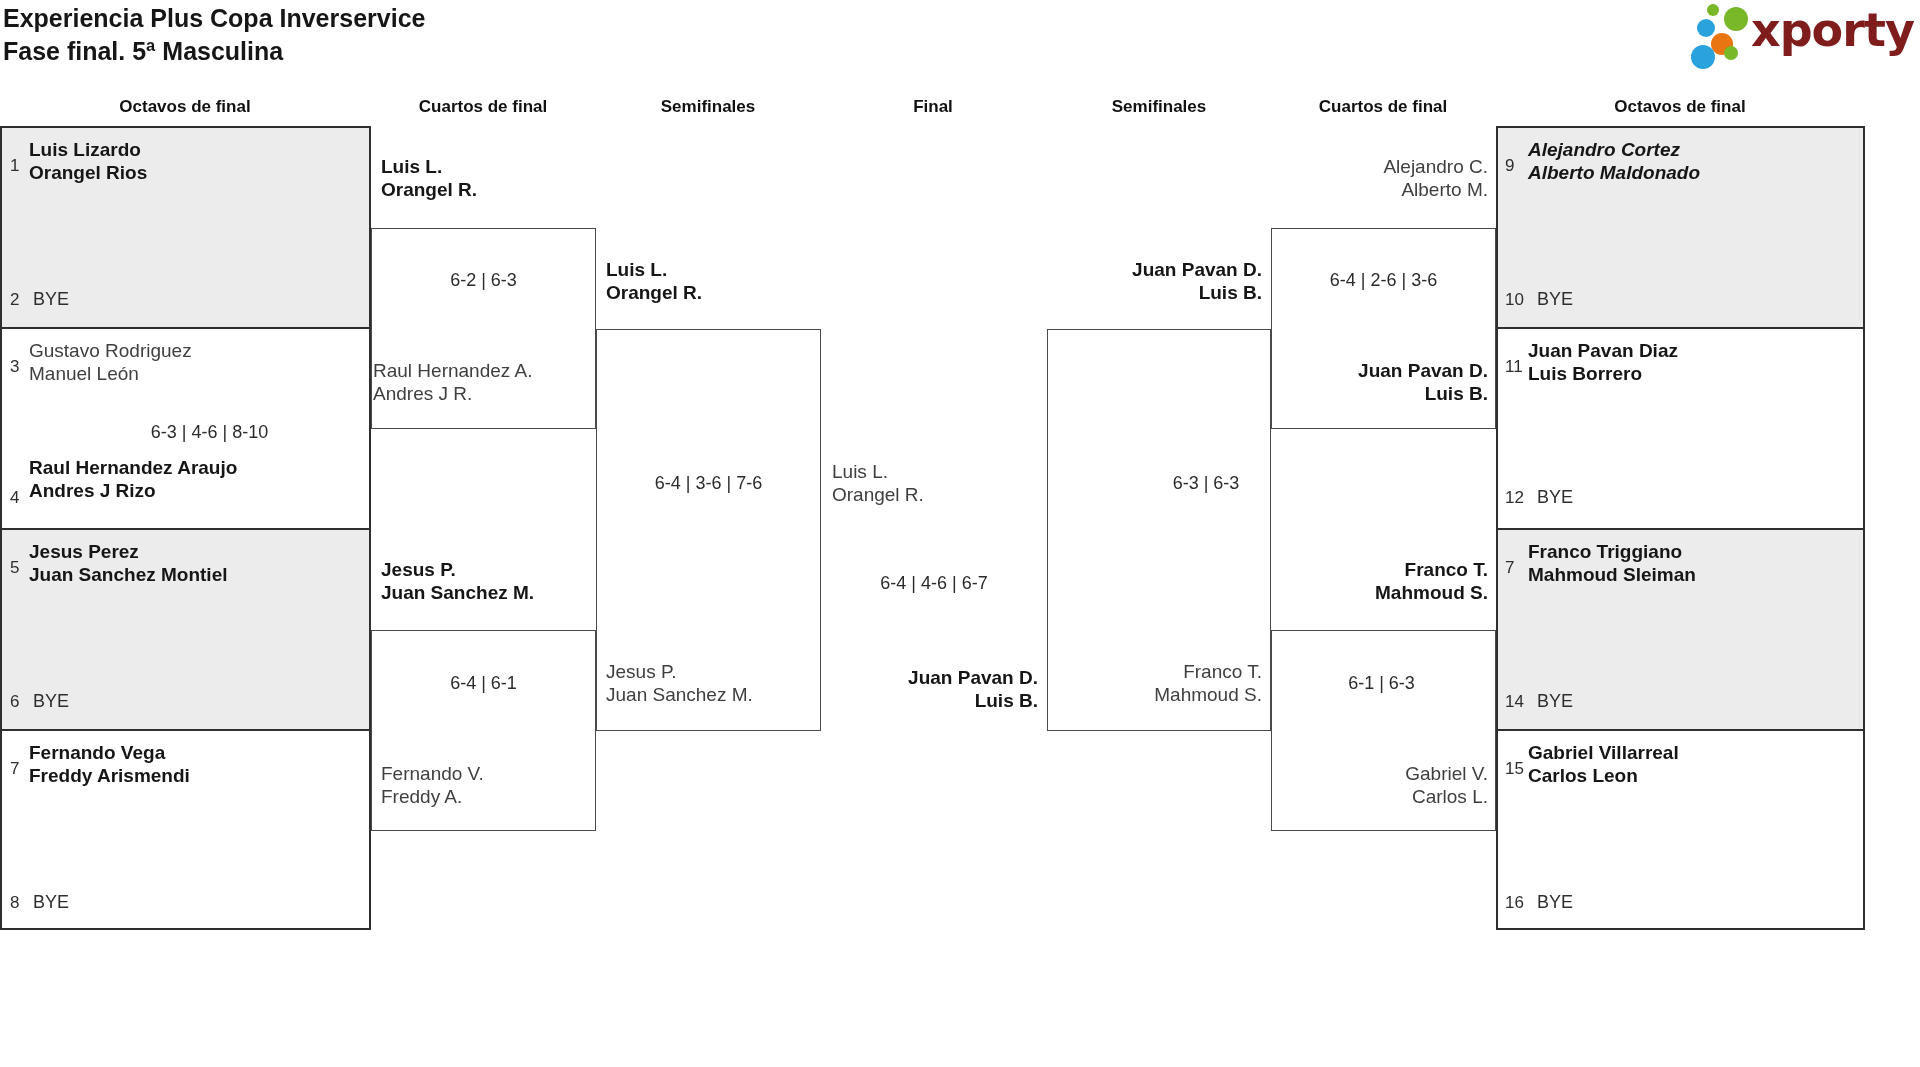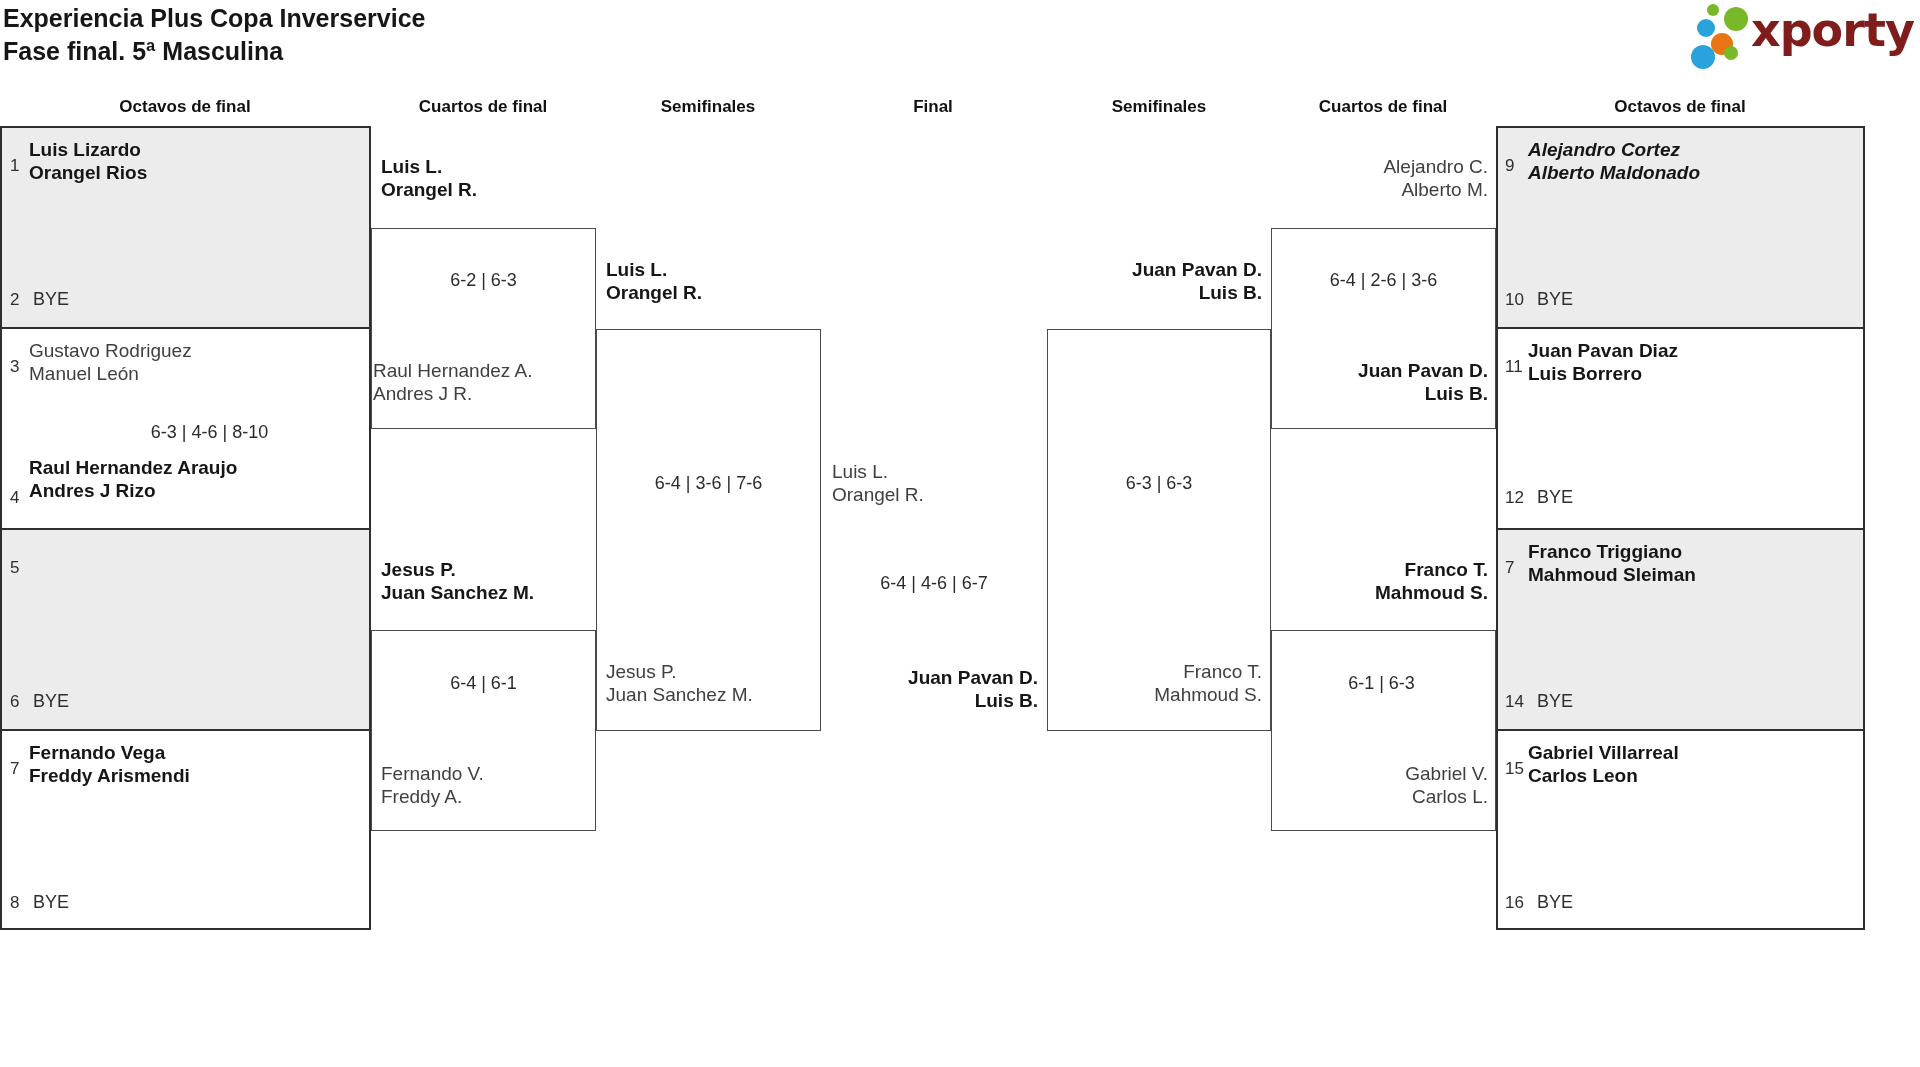--- a/index.html
+++ b/index.html
@@ -83,20 +83,24 @@
       <span>Manuel León</span>
   </div>
   <div class="t score" style="left:0;top:420px;width:371px;margin-left:24px;">6-3 | 4-6 | 8-10</div>
   <div class="t seed" style="left:10px;top:486px;">4</div>
   <div class="t name bold" style="left:29px;top:456px;">
     <span>Raul Hernandez Araujo</span>
       <span>Andres J Rizo</span>
   </div>
 
   <div class="t seed" style="left:10px;top:556px;">5</div>
+  <div class="t name bold" style="left:29px;top:540px;">
+    <span>Jesus Perez</span>
+      <span>Juan Sanchez Montiel</span>
+  </div>
   <div class="t seed" style="left:10px;top:690px;">6</div>
   <div class="t bye" style="left:33px;top:690px;">BYE</div>
 
   <div class="t seed" style="left:10px;top:757px;">7</div>
   <div class="t name bold" style="left:29px;top:741px;">
     <span>Fernando Vega</span>
       <span>Freddy Arismendi</span>
   </div>
   <div class="t seed" style="left:10px;top:891px;">8</div>
   <div class="t bye" style="left:33px;top:891px;">BYE</div>
@@ -170,21 +174,21 @@
   <div class="t score" style="left:821px;top:571px;width:226px;">6-4 | 4-6 | 6-7</div>
   <div class="t name bold ar" style="left:821px;top:666px;width:217px;">
     <span>Juan Pavan D.</span>
       <span>Luis B.</span>
   </div>
 
   <div class="t name bold ar" style="left:1047px;top:258px;width:215px;">
     <span>Juan Pavan D.</span>
       <span>Luis B.</span>
   </div>
-  <div class="t score" style="left:1047px;top:471px;width:224px;">6-3 | 6-3</div>
+  <div class="t score" style="left:1047px;top:471px;width:224px;padding-left:47px;">6-3 | 6-3</div>
   <div class="t name ar" style="left:1047px;top:660px;width:215px;">
     <span>Franco T.</span>
       <span>Mahmoud S.</span>
   </div>
 
   <div class="t name ar" style="left:1272px;top:155px;width:216px;">
     <span>Alejandro C.</span>
       <span>Alberto M.</span>
   </div>
   <div class="t score" style="left:1271px;top:268px;width:225px;">6-4 | 2-6 | 3-6</div>

